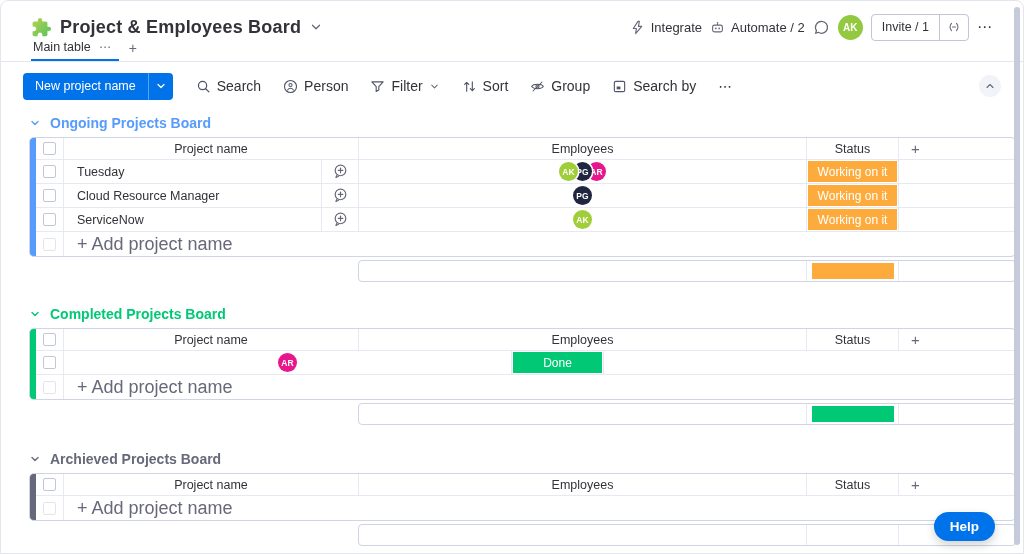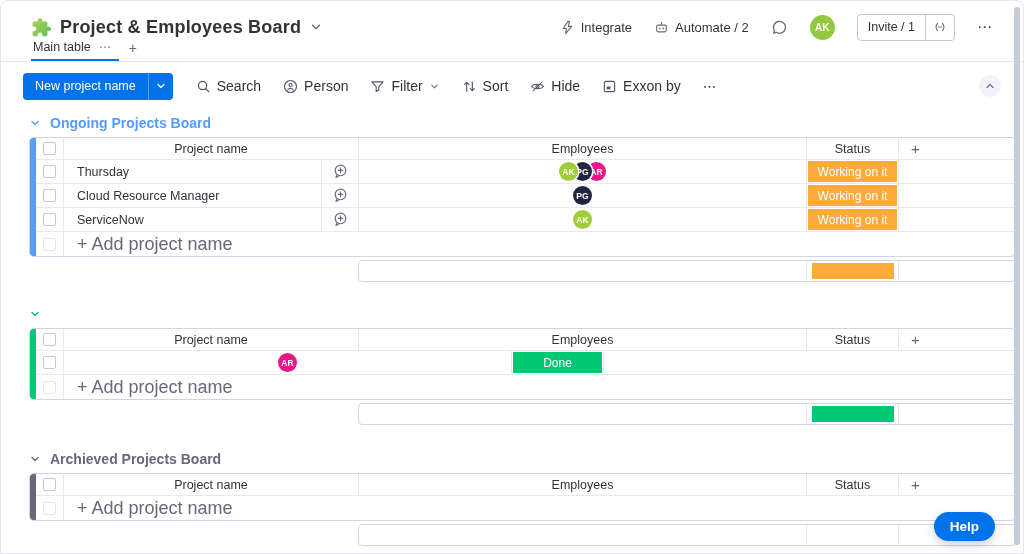--- a/index.html
+++ b/index.html
@@ -11,21 +11,21 @@
   body{font-family:"Liberation Sans","DejaVu Sans",sans-serif; color:var(--text); background:#fff;}
   .page{position:relative; width:1024px; height:554px; background:#fff;
         border:1px solid #e3e6ee; border-radius:8px 8px 0 0; overflow:hidden;}
 
   
   .top{display:flex; align-items:center; justify-content:space-between;
        padding:12px 30px 0 30px; height:40px;}
   .board-head{display:flex; align-items:center; gap:8px;}
   .board-title{font-size:18px; font-weight:700; letter-spacing:.2px;}
   .chev{display:inline-flex; color:var(--muted);}
-  .top-actions{display:flex; align-items:center; gap:22px;}
+  .top-actions{display:flex; align-items:center; gap:8px;}
   .top-item{display:flex; align-items:center; gap:6px; font-size:13px; color:var(--text); cursor:pointer;}
   .top-item svg{color:var(--muted);}
   .avatar{width:25px; height:25px; border-radius:50%; color:#fff; font-size:10px; font-weight:700;
           display:flex; align-items:center; justify-content:center;}
   .invite-btn{display:flex; align-items:stretch; border:1px solid #c3c6d4; border-radius:4px; height:27px; overflow:hidden;}
   .invite-btn .seg{display:flex; align-items:center; padding:0 10px; font-size:12.5px;}
   .invite-btn .seg.icon{border-left:1px solid #c3c6d4; color:var(--muted); padding:0 7px;}
   .more-dots{font-size:15px; color:var(--text); letter-spacing:1px; cursor:pointer;}
 
   
@@ -222,30 +222,30 @@
       <span>Sort</span>
     </div>
     <div class="tool-item">
       <span>
         <svg width="15" height="15" viewBox="0 0 16 16">
             <path d="M1.8 8c2-3.1 10.4-3.1 12.4 0-2 3.1-10.4 3.1-12.4 0z" fill="none" stroke="currentColor" stroke-width="1.1"></path>
             <circle cx="8" cy="8" r="1.7" fill="none" stroke="currentColor" stroke-width="1.1"></circle>
             <line x1="3.2" y1="12.8" x2="12.8" y2="3.2" stroke="currentColor" stroke-width="1.1" stroke-linecap="round"></line>
           </svg>
       </span>
-      <span>Hide</span>
+      <span>Group</span>
     </div>
     <div class="tool-item">
       <span>
         <svg width="15" height="15" viewBox="0 0 16 16">
             <rect x="2.5" y="2.5" width="11" height="11" rx="1.5" fill="none" stroke="currentColor" stroke-width="1.2"></rect>
             <rect x="5" y="8" width="4" height="3" fill="currentColor"></rect>
           </svg>
       </span>
-      <span>Exxon by</span>
+      <span>Search by</span>
     </div>
     <div class="tool-item">
       <span>⋯</span>
     </div>
     <div class="collapse-btn">
       <svg width="12" height="12" viewBox="0 0 16 16">
           <path d="M4 10l4-4 4 4" fill="none" stroke="currentColor" stroke-width="1.5" stroke-linecap="round" stroke-linejoin="round"></path>
         </svg>
     </div>
   </div>
@@ -272,21 +272,21 @@
           <div class="c c-emp hcell">Employees</div>
           <div class="c c-status hcell">Status</div>
           <div class="c c-addcol">+</div>
         </div>
 
         <div class="trow tdata">
           <div class="c c-check">
               <span class="checkbox"></span>
             </div>
           <div class="c c-name">
-            <span class="name-text">Thursday</span>
+            <span class="name-text">Tuesday</span>
             <span class="chat-box">
               <svg width="17" height="17" viewBox="0 0 16 16">
                   <circle cx="8" cy="7" r="5" fill="none" stroke="currentColor" stroke-width="1.1"></circle>
                   <line x1="8" y1="4.9" x2="8" y2="9.1" stroke="currentColor" stroke-width="1.1" stroke-linecap="round"></line>
                   <line x1="5.9" y1="7" x2="10.1" y2="7" stroke="currentColor" stroke-width="1.1" stroke-linecap="round"></line>
                   <path d="M4.6 11.3l-.9 2.3 2.7-1.2" fill="none" stroke="currentColor" stroke-width="1.1" stroke-linejoin="round"></path>
                 </svg>
             </span>
           </div>
           <div class="c c-emp">
@@ -370,20 +370,21 @@
       </div>
       <div class="sum-rest"></div>
     </div>
 
     <div class="group-title gt2" style="color: rgb(0, 200, 117);">
       <span class="gchev">
         <svg width="12" height="12" viewBox="0 0 16 16">
             <path d="M4 6l4 4 4-4" fill="none" stroke="currentColor" stroke-width="1.8" stroke-linecap="round" stroke-linejoin="round"></path>
           </svg>
       </span>
+      <span>Completed Projects Board</span>
     </div>
 
     <div class="board-table">
       <div class="colorbar" style="background-color: rgb(0, 200, 117);"></div>
       <div class="tbl-body">
         <div class="trow thead">
           <div class="c c-check">
               <span class="checkbox"></span>
             </div>
           <div class="c c-name hcell">Project name</div>

